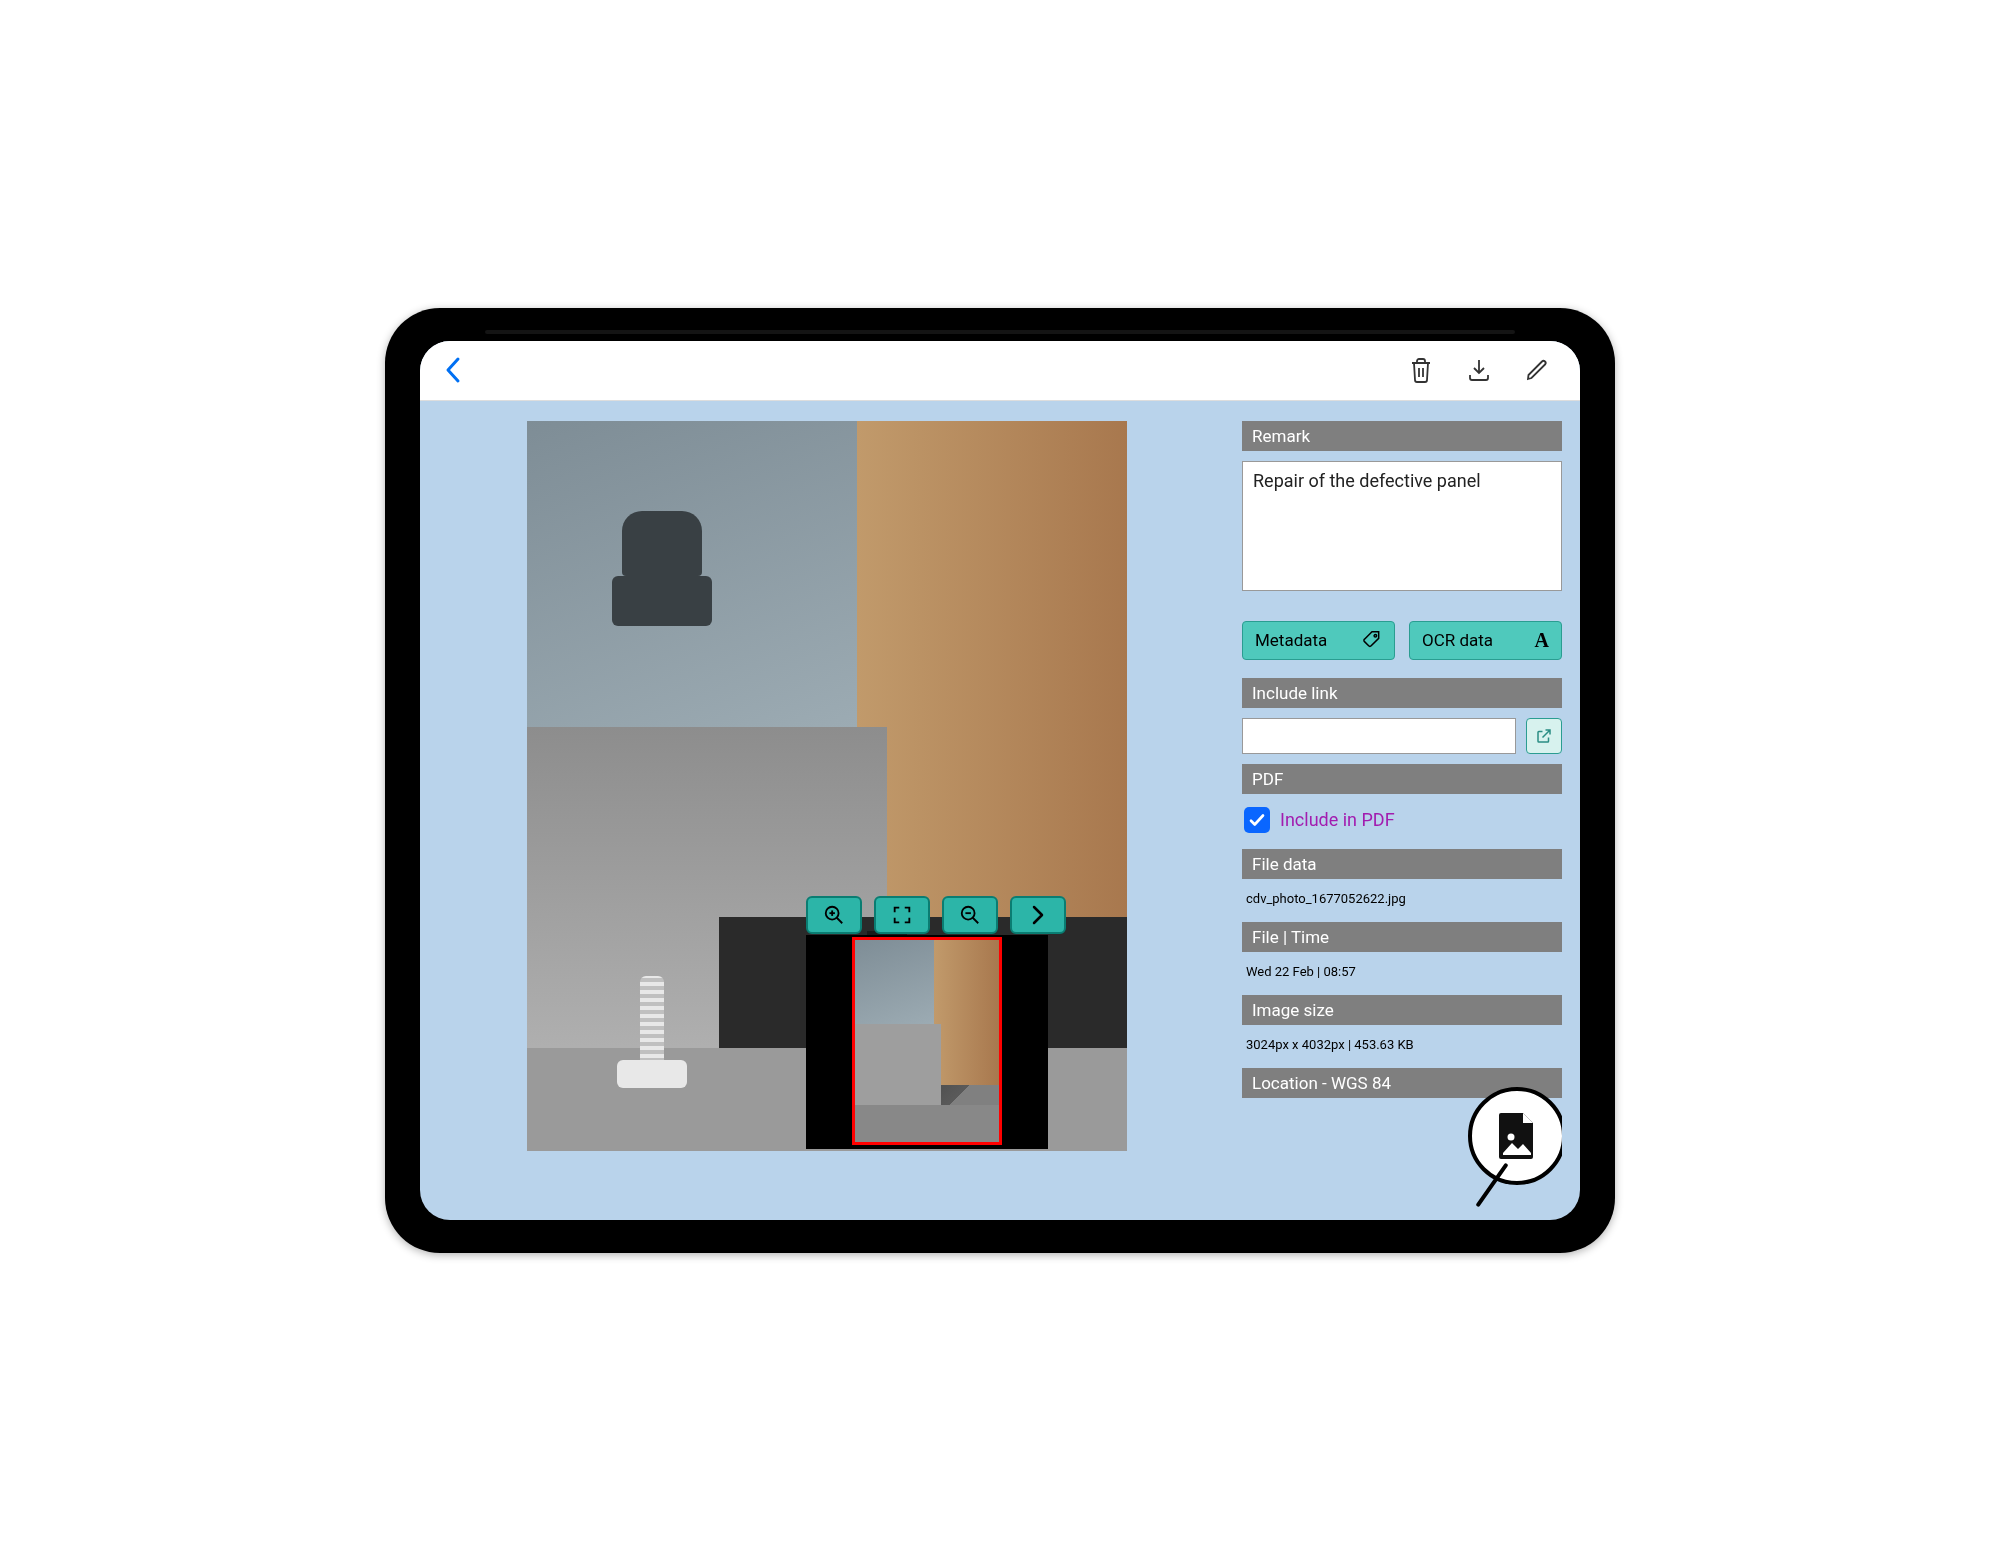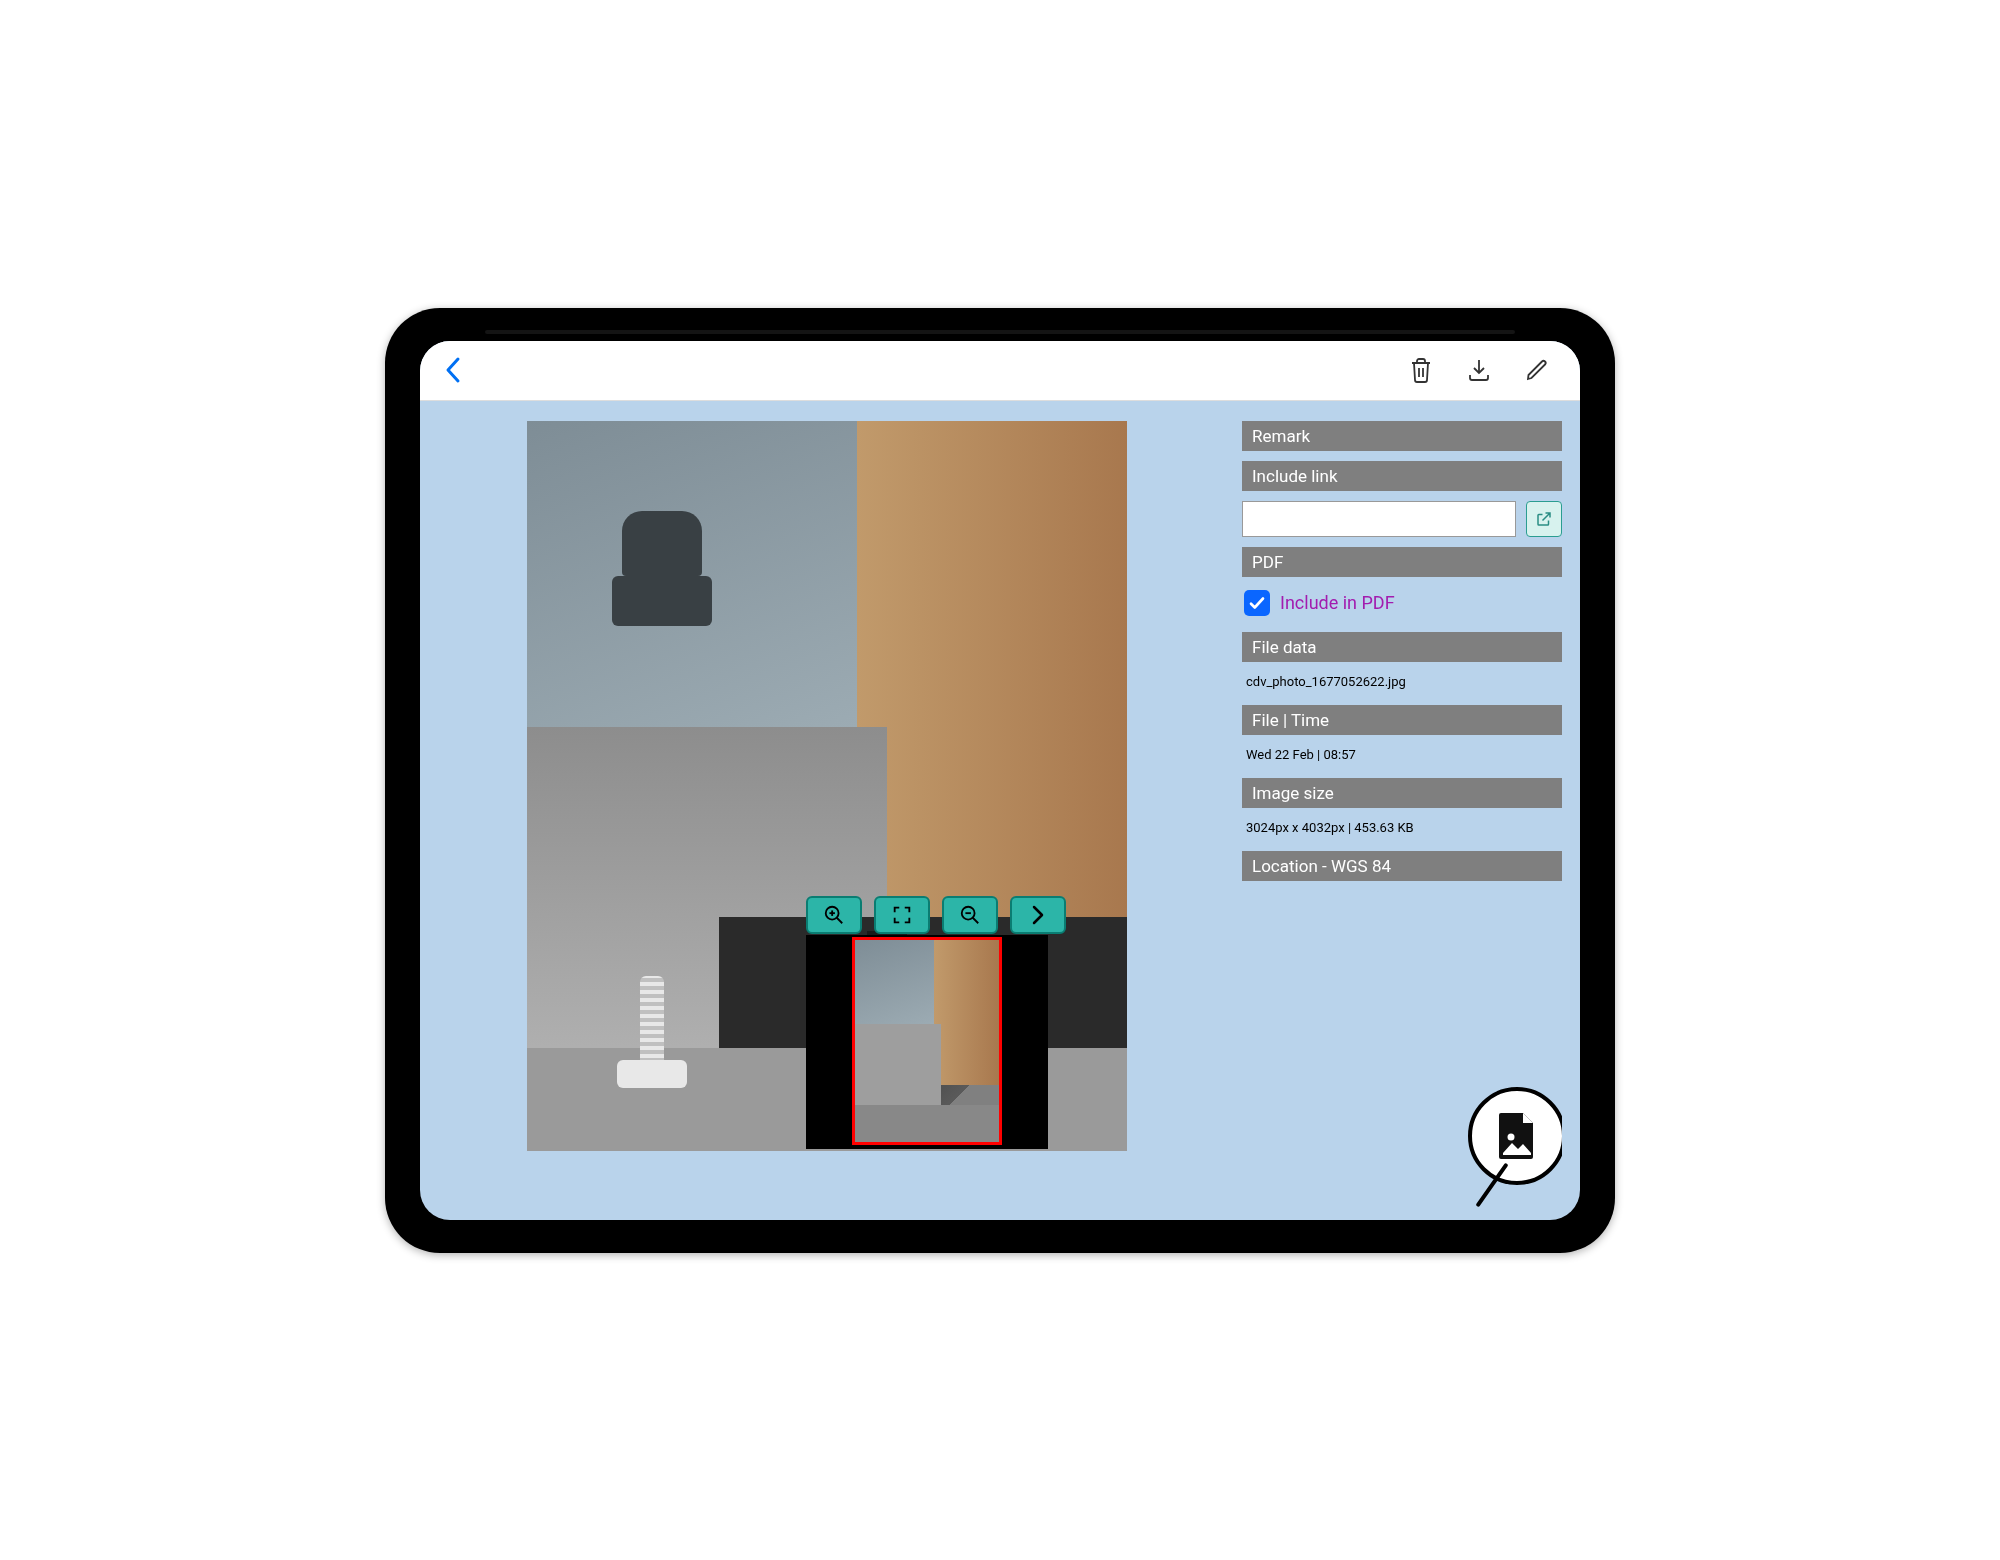--- a/index.html
+++ b/index.html
@@ -315,21 +315,35 @@
             <div style="position:absolute;top:0;right:0;width:45%;height:72%;background:linear-gradient(90deg,#c19a6b,#a8784e);"></div>
             <div style="position:absolute;top:42%;left:0;width:60%;height:45%;background:#9e9e9e;"></div>
             <div style="position:absolute;bottom:0;left:0;width:100%;height:18%;background:#888;"></div>
           </div>
         </div>
       </div>
 
       <div class="sidebar">
 
         <div class="section-header">Remark</div>
-
+        <div class="remark-box">Repair of the defective panel</div>
+
+        <div class="teal-row">
+          <div class="teal-btn">
+            <span>Metadata</span>
+            <svg width="20" height="20" viewBox="0 0 24 24" fill="none" stroke="#000" stroke-width="1.8">
+                <path d="M3 11l9-9h8v8l-9 9a2 2 0 01-3 0l-5-5a2 2 0 010-3z"></path>
+                <circle cx="16" cy="7" r="1.5"></circle>
+              </svg>
+          </div>
+          <div class="teal-btn">
+            <span>OCR data</span>
+            <span style="font-family:serif;font-size:20px;font-weight:600;">A</span>
+          </div>
+        </div>
 
         <div class="section-header">Include link</div>
         <div class="link-row">
           <div class="link-input"></div>
           <div class="link-out-btn">
             <svg width="18" height="18" viewBox="0 0 24 24" fill="none" stroke="currentColor" stroke-width="2">
                 <path d="M14 4h6v6M20 4L10 14M18 14v5a1 1 0 01-1 1H5a1 1 0 01-1-1V7a1 1 0 011-1h5"></path>
               </svg>
           </div>
         </div>

